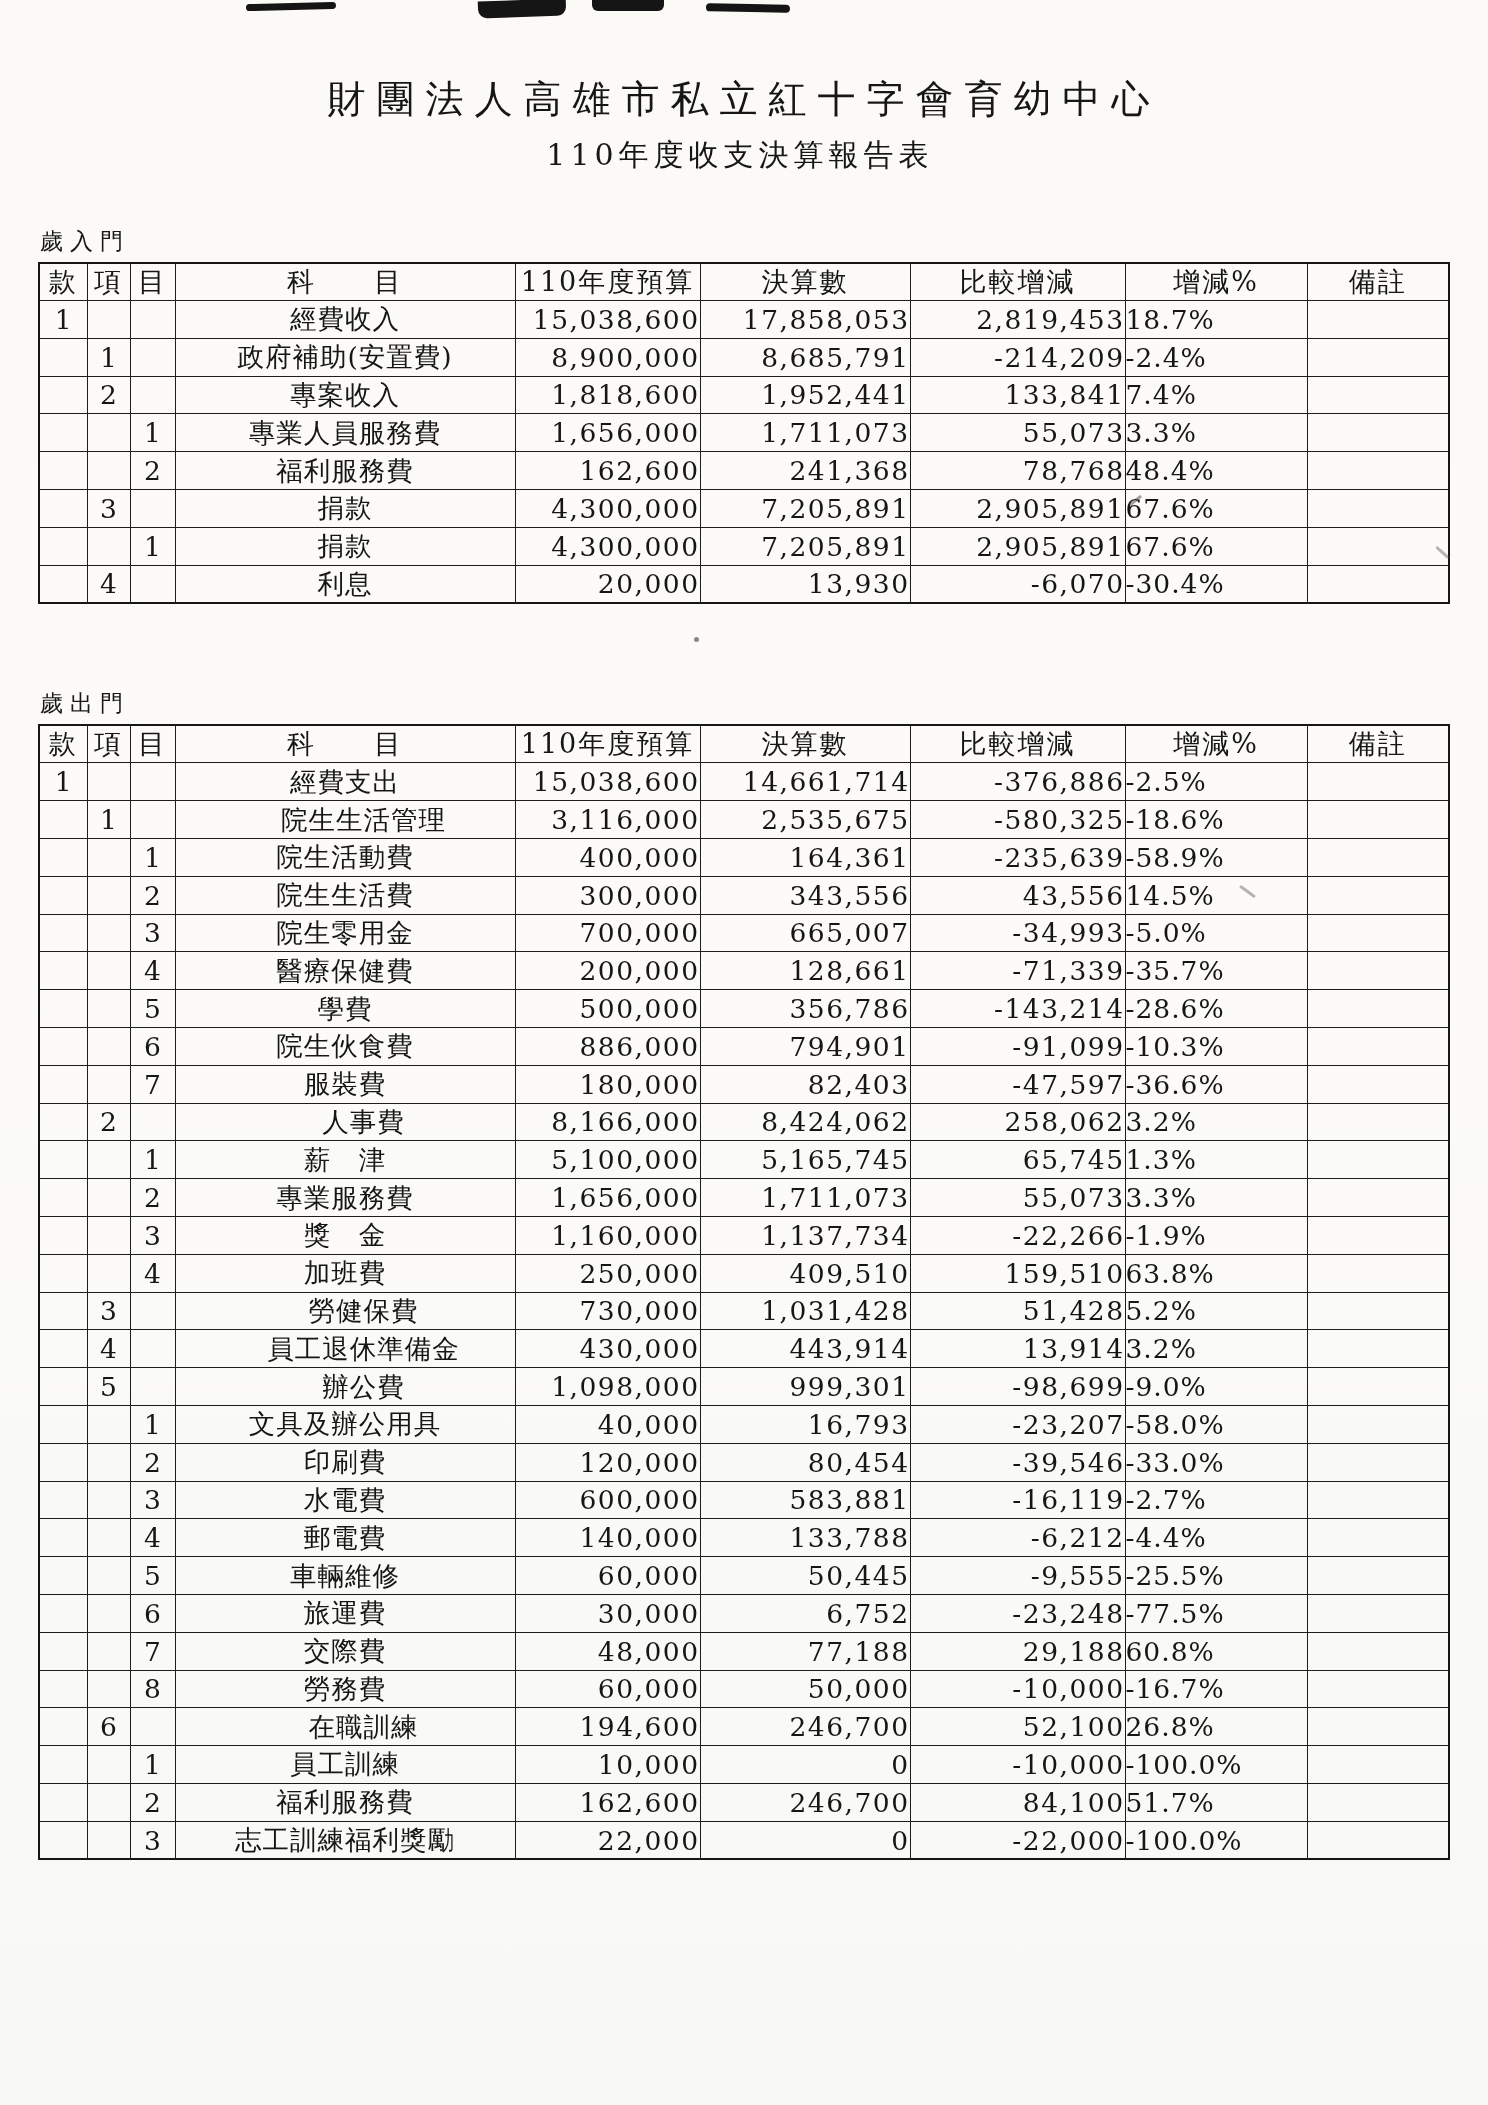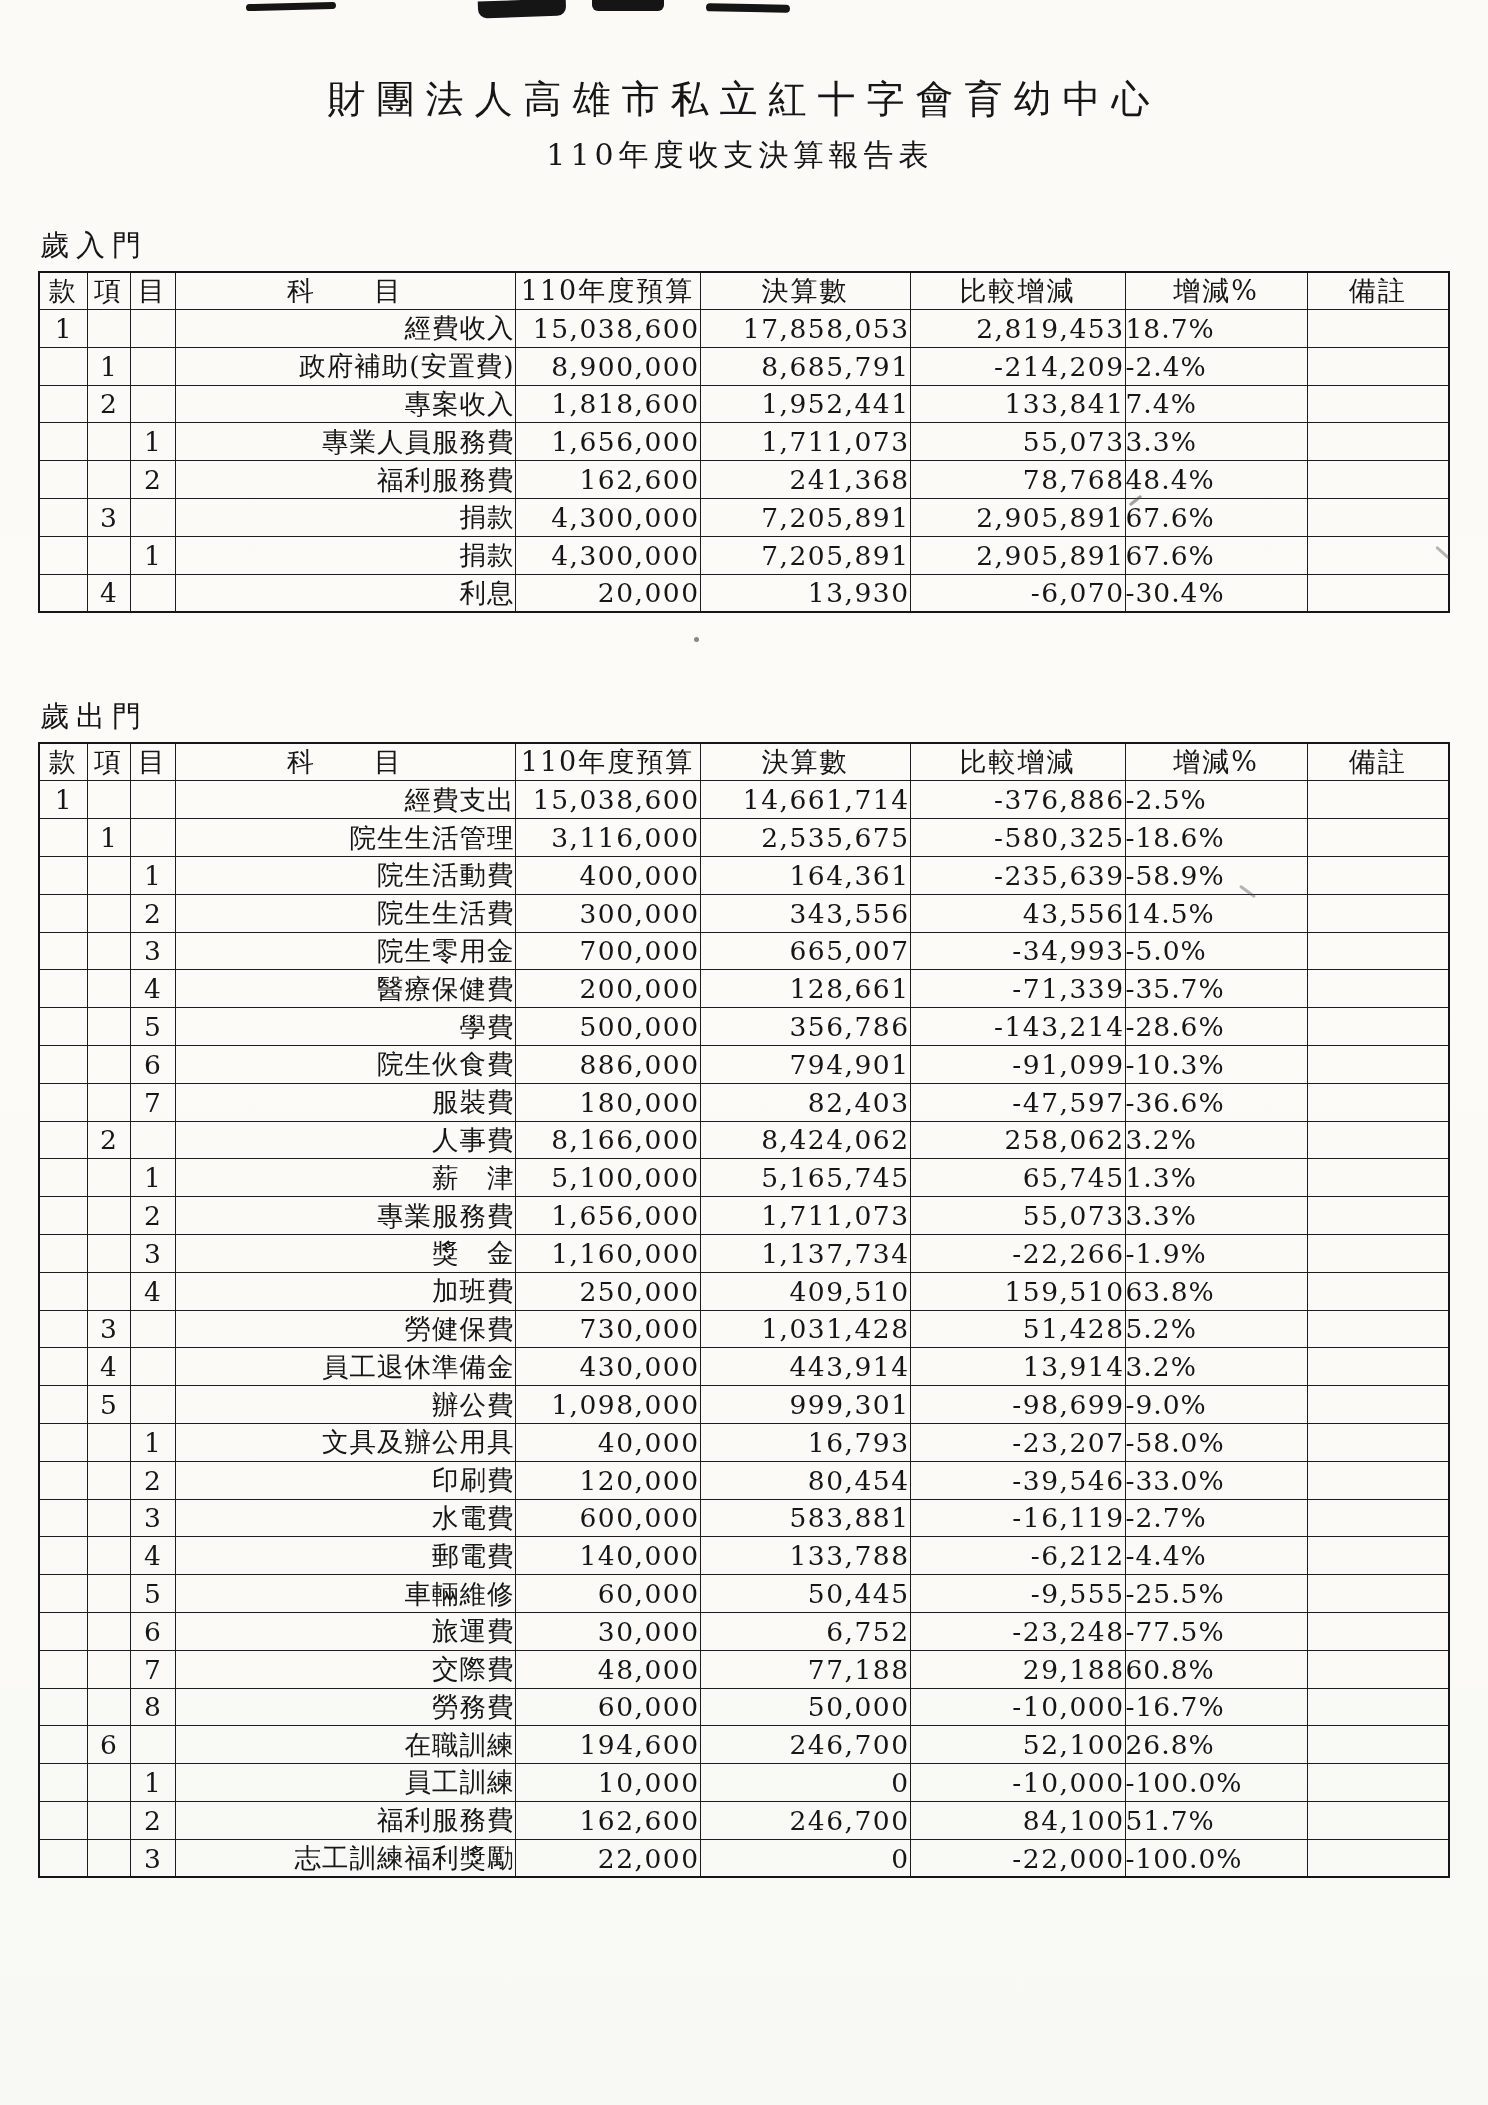--- a/index.html
+++ b/index.html
@@ -23,21 +23,21 @@
     margin:10px 8px 0 0;
     text-align:center;
     font-size:30px;
     font-weight:400;
     letter-spacing:5px;
   }
   .section { margin:0 0 0 38px; width:1412px; }
   .section-revenue { margin-top:50px; }
   .section-expenditure { margin-top:84px; }
   .section-label {
-    font-size:29px;
+    font-size:23px;
     letter-spacing:7px;
     margin:0 0 5px 2px;
     font-weight:400;
   }
   table.fin {
     border-collapse:collapse;
     table-layout:fixed;
     width:1410px;
     border:2.5px solid #161616;
   }
@@ -49,21 +49,21 @@
     overflow:hidden;
   }
   table.fin thead th {
     height:35px;
     font-size:27px;
     letter-spacing:2px;
     text-align:center;
   }
   table.fin tbody td { height:36.8px; font-size:26.5px; }
   td.c-num  { text-align:center; }
-  td.c-subject { text-align:right; padding-left:10px; letter-spacing:1px; }
+  td.c-subject { text-align:center; padding-left:10px; letter-spacing:1px; }
   td.c-subject.ind { padding-left:37px; }
   td.c-amount { text-align:right; padding-right:13px; letter-spacing:1.5px; }
   td.c-pct { text-align:left; padding-right:9px; letter-spacing:1px; }
   td.c-note { }
   
   .artifact { position:absolute; background:#151515; }
   .a1 { left:246px; top:3px;  width:90px; height:7px;  border-radius:4px; transform:rotate(-1.5deg); }
   .a2 { left:478px; top:0;    width:88px; height:17px; border-radius:0 0 9px 9px; transform:rotate(-2deg); }
   .a3 { left:592px; top:0;    width:72px; height:11px; border-radius:0 0 6px 6px; }
   .a4 { left:706px; top:4px;  width:84px; height:8px;  border-radius:4px; transform:rotate(1deg); }

